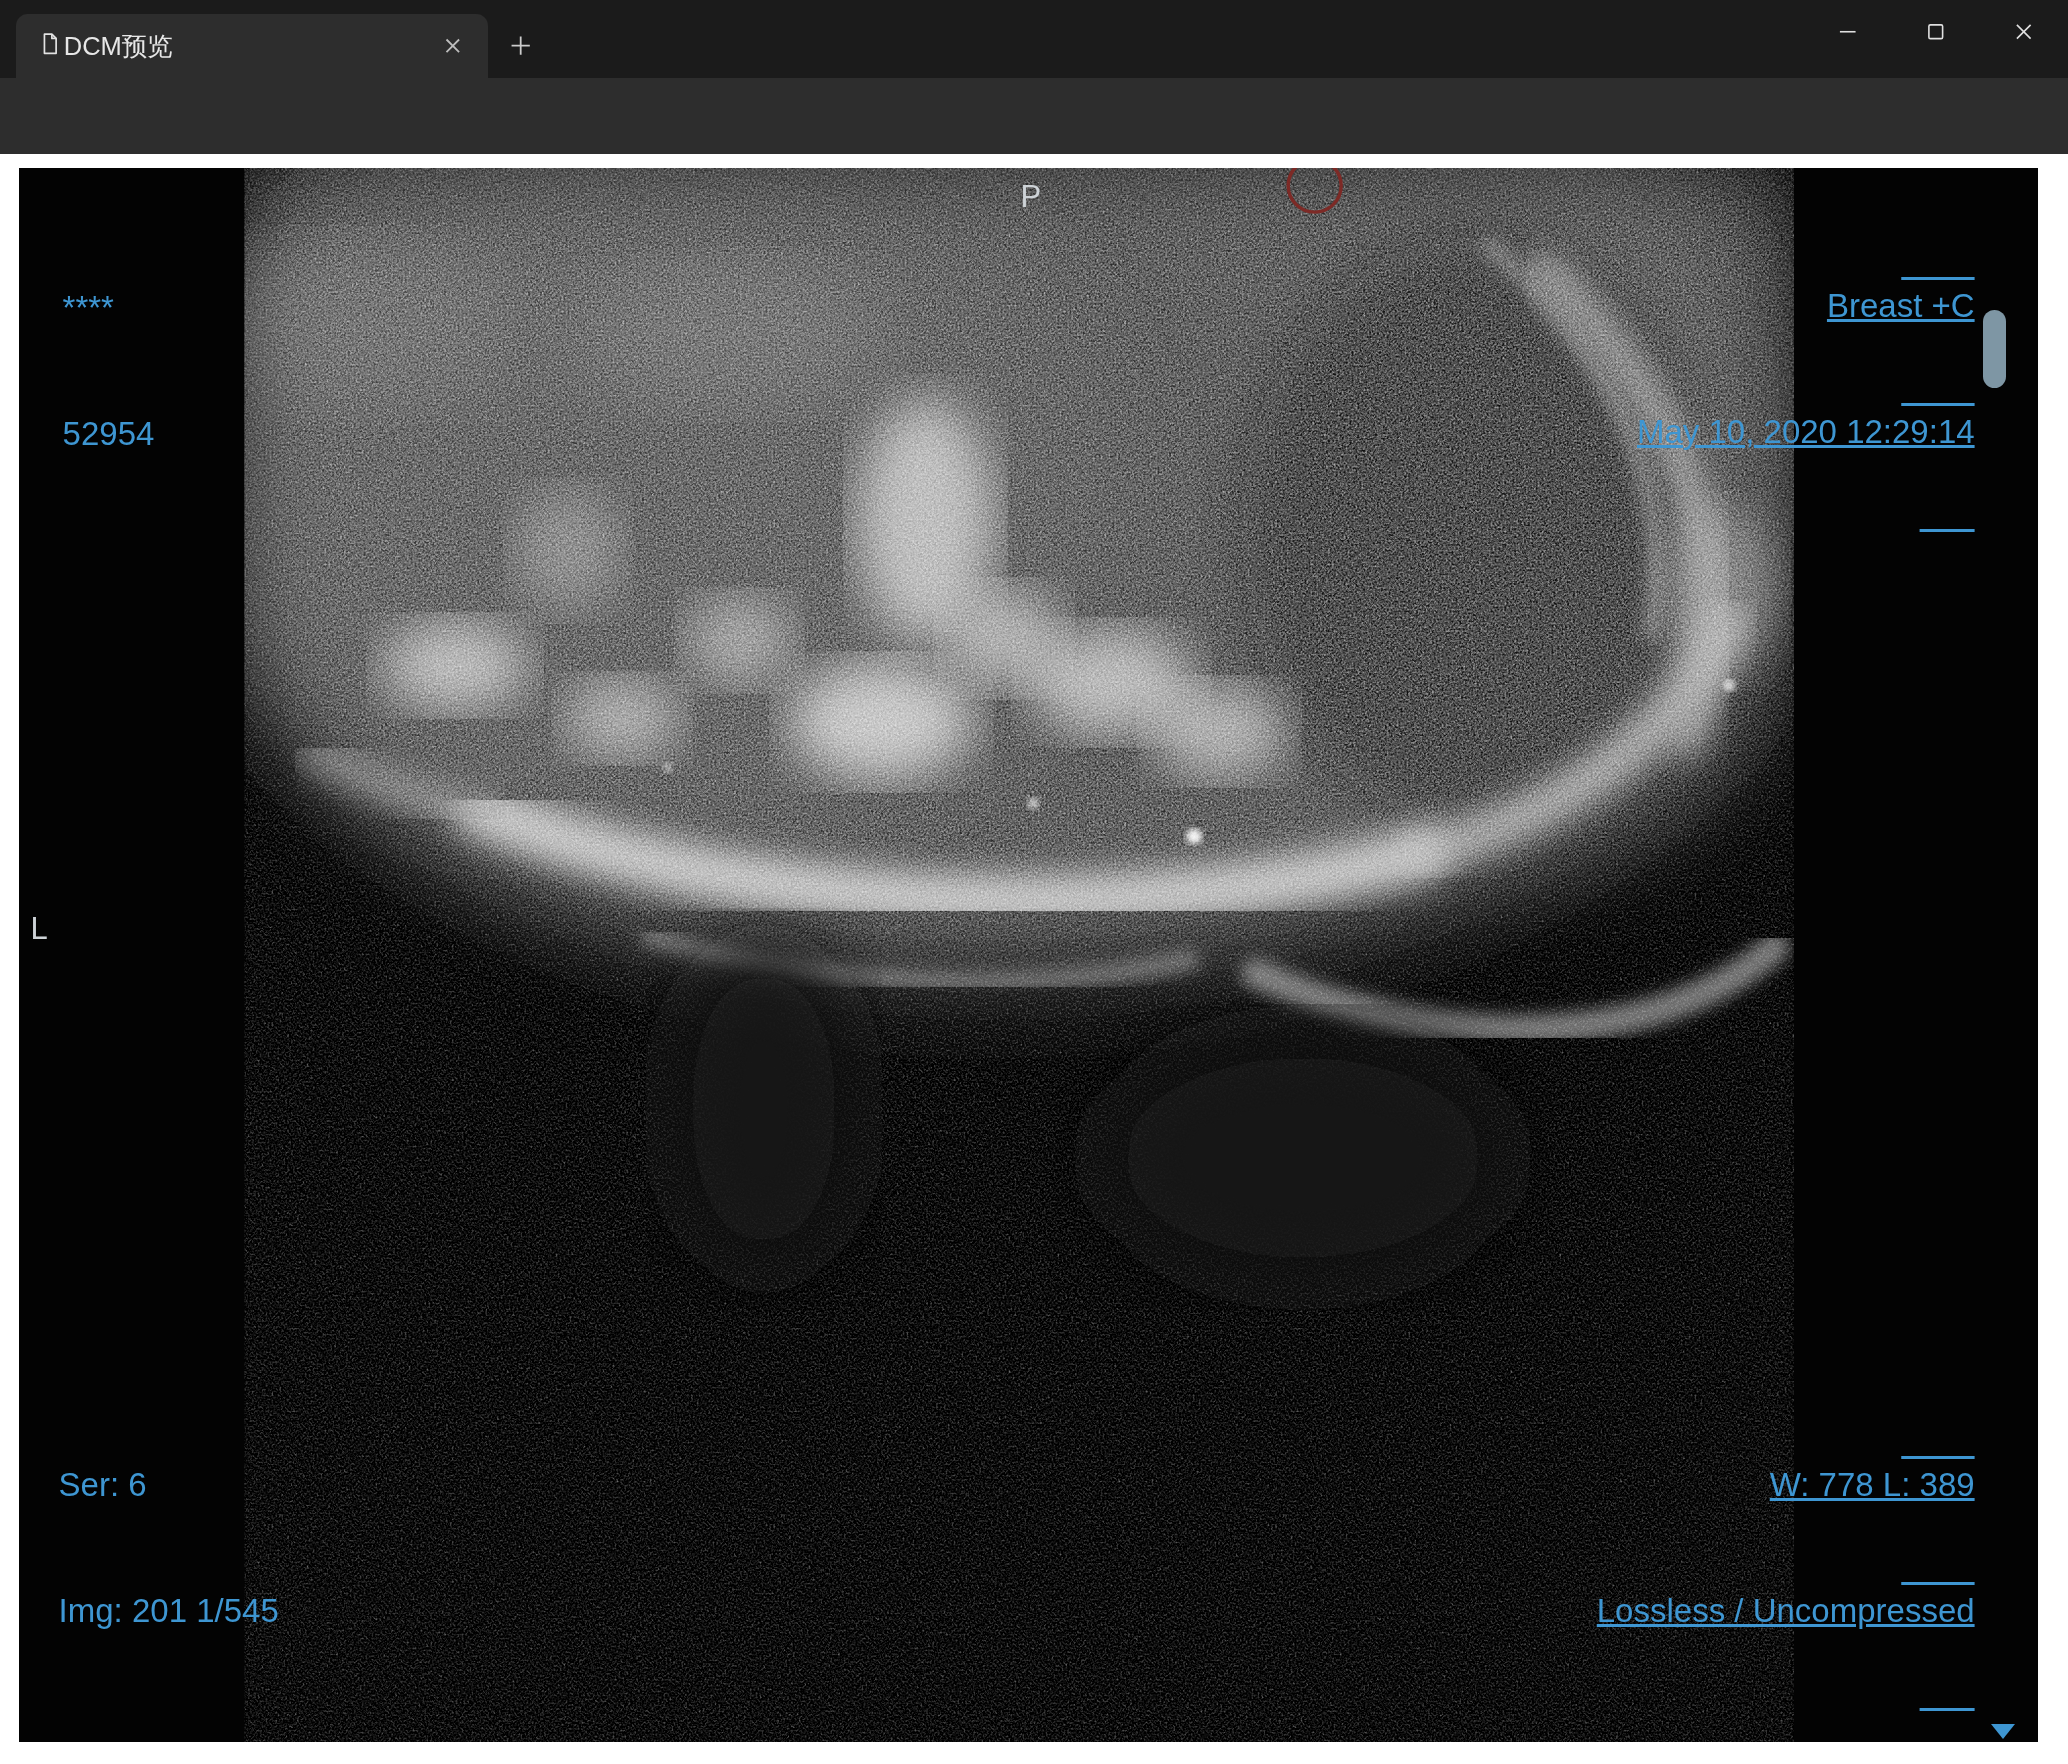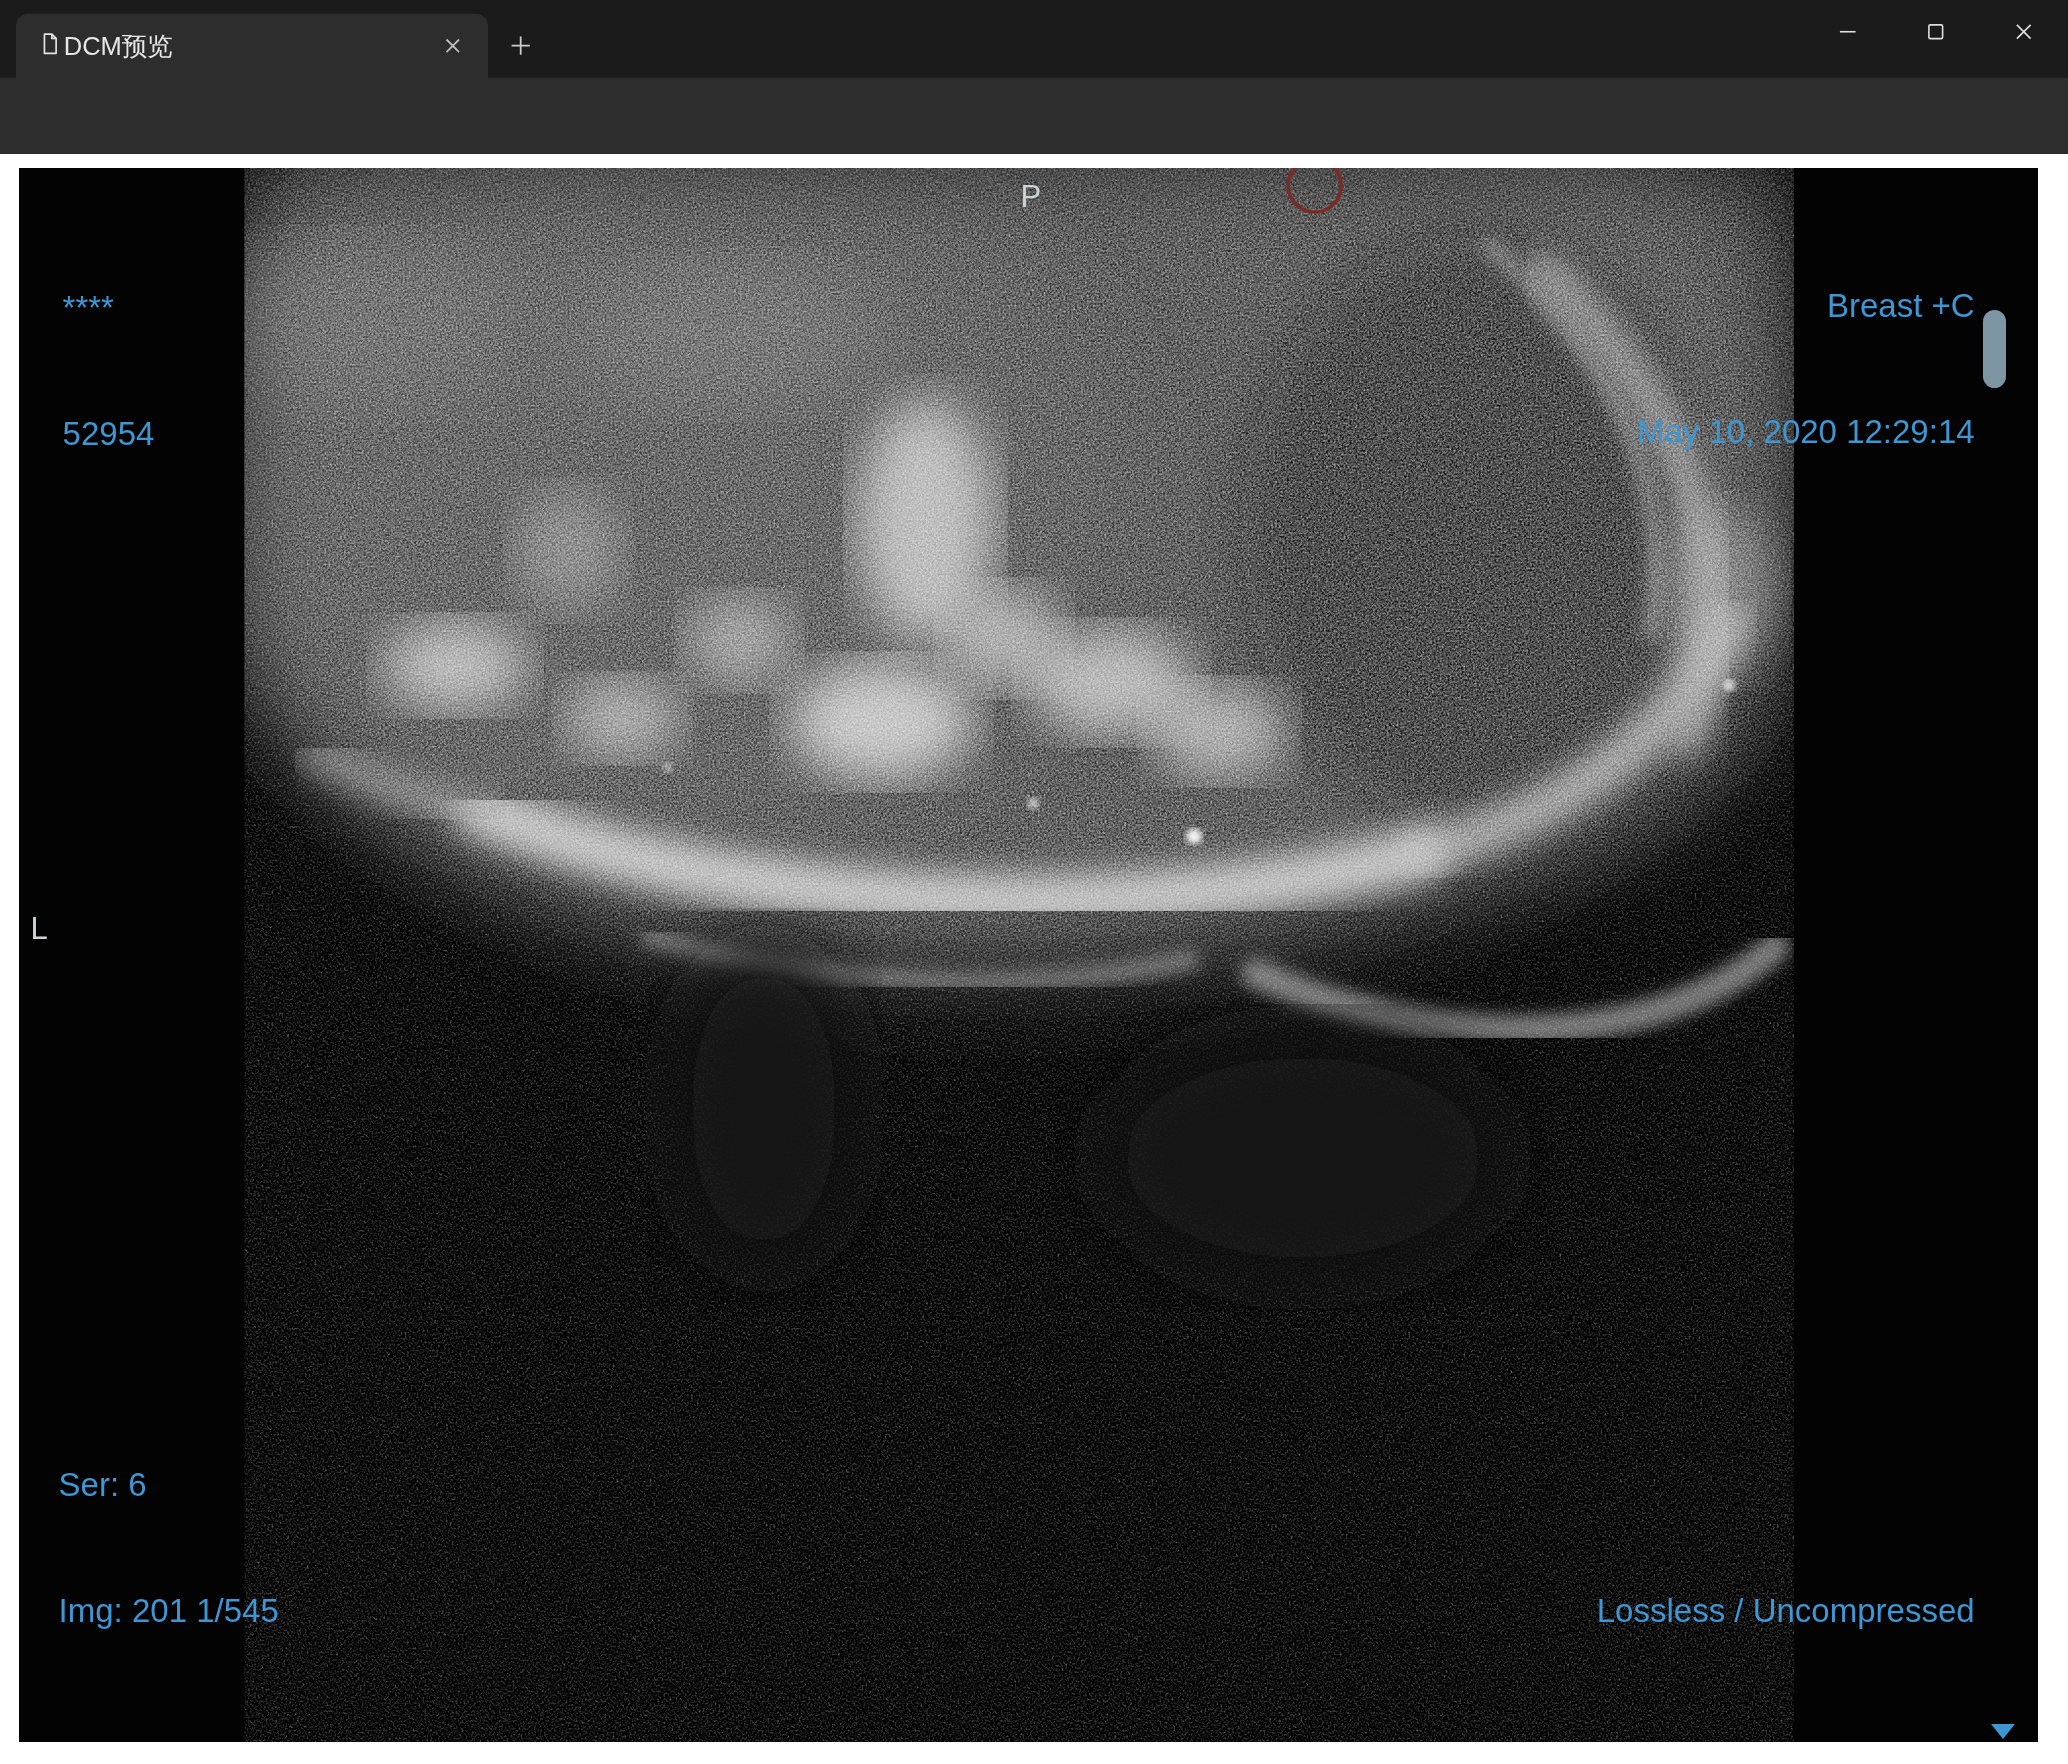--- a/index.html
+++ b/index.html
@@ -35,21 +35,21 @@
 
   svg.ic { width:31px; height:31px; }
   svg.ic * { vector-effect:non-scaling-stroke; }
 
   
   .page { position:absolute; left:0; top:155px; width:2068px; height:1609px; background:#ffffff; }
   .viewer { position:absolute; left:18.6px; top:12.7px; width:2019px; height:1574px; background:#030303; overflow:hidden; }
   .scan { position:absolute; left:0; top:0; width:2019px; height:1574px; }
 
   .ov { position:absolute; color:#3e96d2; font-size:33px; line-height:42px; white-space:pre; }
-  .ov.right { text-align:right; }
+  .ov.right { text-align:right;text-decoration:underline; }
   .marker { position:absolute; color:#ced3d7; font-size:31px; }
 
   .ov-topleft  { left:44px;  top:35px; }
   .ov-topright { right:63px; top:33px; }
   .ov-botleft  { left:40px;  bottom:25.5px; }
   .ov-botright { right:63px; bottom:25.5px; }
   .marker-p { left:1002px; top:11.8px; }
   .marker-l { left:11.8px;  top:743px; }
 
   .scroll-thumb { position:absolute; left:1964px; top:142px; width:23.5px; height:78px; border-radius:11.8px; background:#7e96a4; }
@@ -269,20 +269,21 @@
 
       <div class="marker marker-p">P</div>
       <div class="marker marker-l">L</div>
 
       <div class="ov ov-botleft">
         <div>Ser: 6</div>
         <div>Img: 201 1/545</div>
       </div>
 
       <div class="ov ov-botright right">
+        <div>W: 778 L: 389</div>
         <div>Lossless / Uncompressed</div>
       </div>
 
       <div class="scroll-thumb"></div>
       <div class="scroll-down"></div>
     </div>
   </div>
 
 </div>
 

